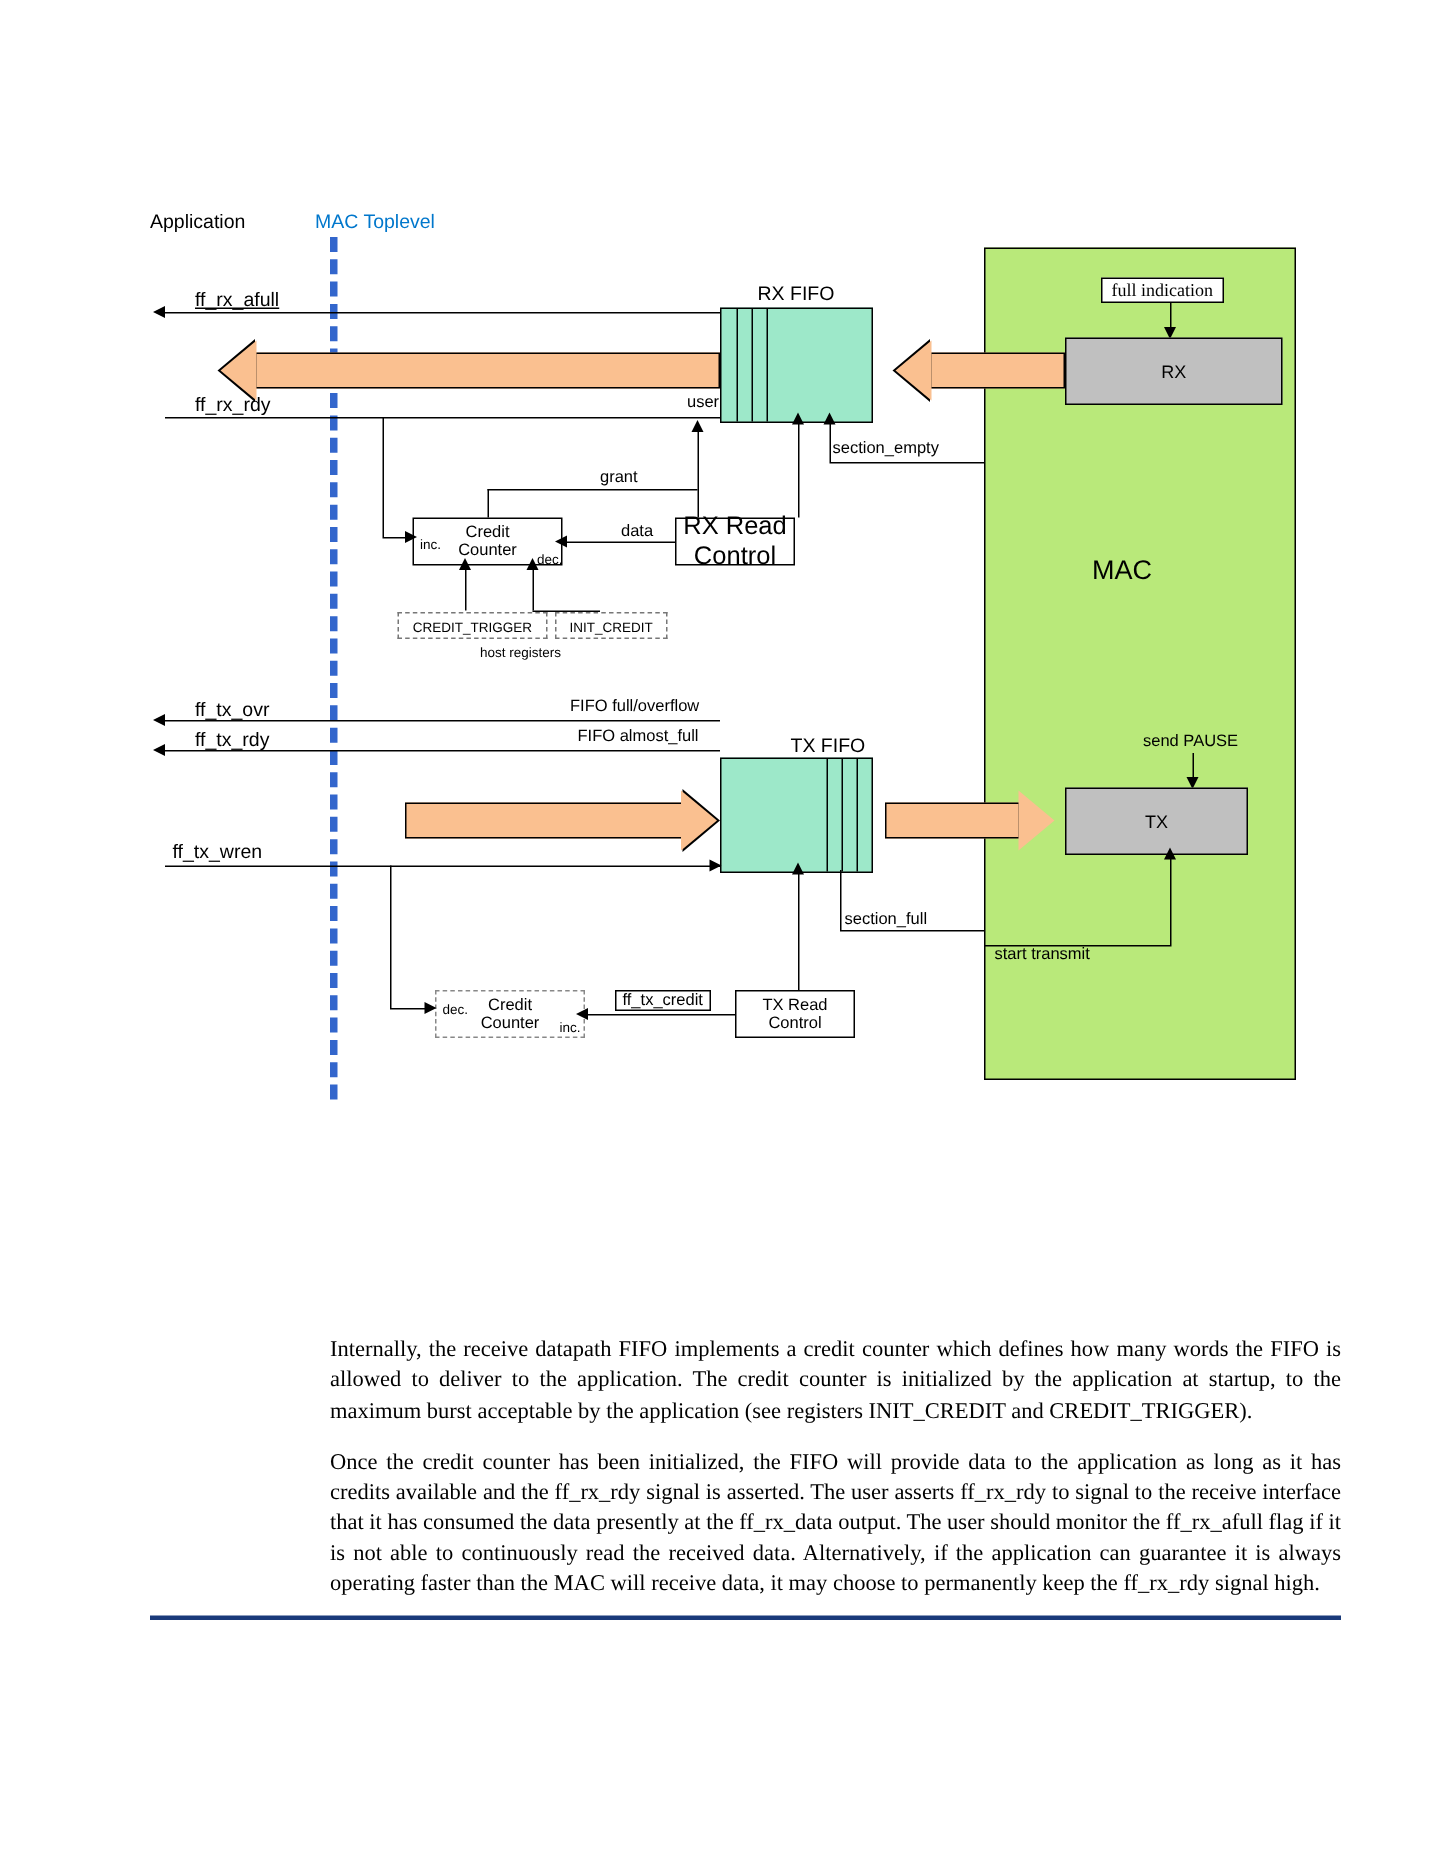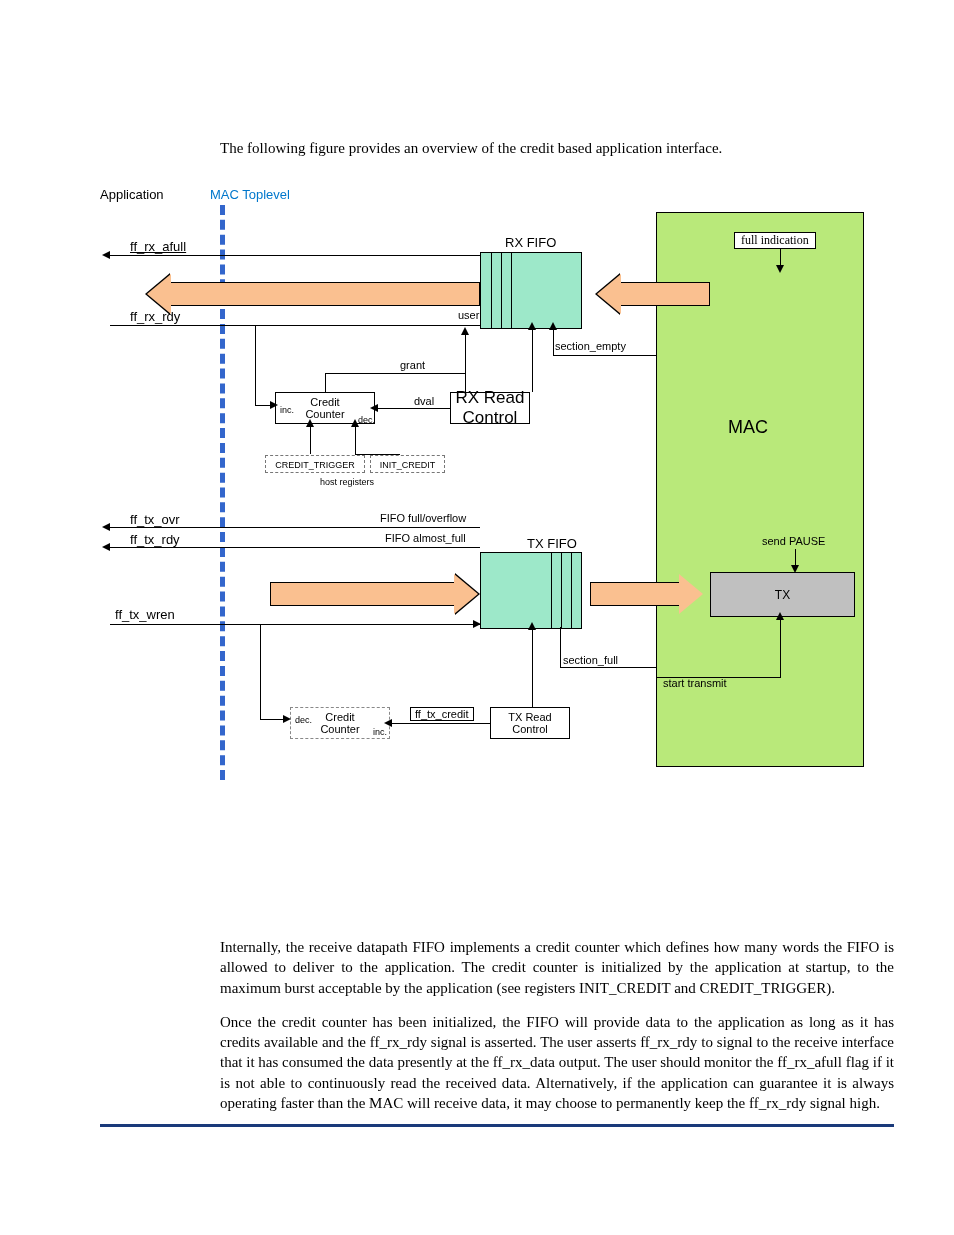--- a/index.html
+++ b/index.html
@@ -172,36 +172,36 @@
     right: 60px;
     bottom: 40px;
     border-top: 3px solid #1a3a7a;
   }
   .mac-title { font-size: 18px; font-family: Arial, Helvetica, sans-serif; }
 </style>
 </head>
 <body>
 
 <div class="page">
-  <div class="intro">The following figure provides an overview of the credit based application interface.</div>
 
   <div class="diagram">
 
     <div class="label" style="left:0px; top:0px;">Application</div>
     <div class="label" style="left:110px; top:0px; color:#07c;">MAC Toplevel</div>
 
     <div class="dashed-vline" style="left:120px; top:18px; height:575px;"></div>
 
     <div class="box mac-block" style="left:556px; top:25px; width:208px; height:555px;"></div>
     <div class="label mac-title" style="left:628px; top:230px;">MAC</div>
 
     <div class="label" style="left:634px; top:45px; background:#fff; border:1px solid #000; padding:0 6px; font-size:12px;font-family:Liberation Serif, serif;">full indication</div>
     <div class="vline" style="left:680px; top:62px; height:18px;"></div>
     <div class="arrow-head-down" style="left:676px; top:78px;"></div>
 
+    <div class="box gray-box" style="left:610px; top:85px; width:145px; height:45px;">RX</div>
 
     <div class="label" style="left:405px; top:48px;">RX FIFO</div>
 
     <div class="fifo-box" style="left:380px; top:65px; width:100px; height:75px;">
       <div class="fifo-stripe" style="left:10px;"></div>
       <div class="fifo-stripe" style="left:20px;"></div>
       <div class="fifo-stripe" style="left:30px;"></div>
     </div>
 
     <div class="big-arrow left" style="left:520px; top:95px; width:90px;"></div>
@@ -227,21 +227,21 @@
     <div class="vline" style="left:225px; top:186px; height:20px;"></div>
     <div class="vline" style="left:365px; top:186px; height:20px;"></div>
     <div class="arrow-head-up" style="left:361px; top:140px;"></div>
     <div class="vline" style="left:365px; top:145px; height:41px;"></div>
 
     <div class="box" style="left:175px; top:205px; width:100px; height:32px; white-space: pre-line; font-size:11px;">Credit
 Counter</div>
     <div class="label tiny-label" style="left:180px; top:218px;">inc.</div>
     <div class="label tiny-label" style="left:258px; top:228px;">dec.</div>
 
-    <div class="label small-label" style="left:314px; top:208px;">dval</div>
+    <div class="label small-label" style="left:314px; top:208px;">data</div>
     <div class="hline" style="left:275px; top:221px; width:75px;"></div>
     <div class="arrow-head-left" style="left:270px; top:217px;"></div>
 
     <div class="box" style="left:350px; top:205px; width:80px; height:32px; white-space:pre-line; font-size:17px;">RX Read
 Control</div>
     <div class="vline" style="left:432px; top:140px; height:65px;"></div>
     <div class="arrow-head-up" style="left:428px; top:135px;"></div>
 
     <div class="dashed-box" style="left:165px; top:268px; width:100px; height:18px; font-size:9px; line-height:18px;">CREDIT_TRIGGER</div>
     <div class="dashed-box" style="left:270px; top:268px; width:75px; height:18px; font-size:9px; line-height:18px;">INIT_CREDIT</div>
@@ -270,21 +270,21 @@
     <div class="fifo-box" style="left:380px; top:365px; width:100px; height:75px;">
       <div class="fifo-stripe" style="left:70px;"></div>
       <div class="fifo-stripe" style="left:80px;"></div>
       <div class="fifo-stripe" style="left:90px;"></div>
     </div>
 
     <div class="label small-label" style="left:662px; top:348px;">send PAUSE</div>
     <div class="vline" style="left:695px; top:362px; height:18px;"></div>
     <div class="arrow-head-down" style="left:691px; top:378px;"></div>
 
-    <div class="box gray-box" style="left:610px; top:385px; width:145px; height:45px;">TX</div>
+    <div class="box gray-box" style="left:610px; top:385px; width:122px; height:45px;">TX</div>
 
     <div class="big-arrow right" style="left:170px; top:395px; width:185px;"></div>
     <div class="big-arrow right" style="left:490px; top:395px; width:90px;"></div>
 
     <div class="label" style="left:15px; top:420px;">ff_tx_wren</div>
     <div class="hline" style="left:10px; top:437px; width:370px;"></div>
     <div class="arrow-head-right" style="left:373px; top:433px;"></div>
 
     <div class="label small-label" style="left:463px; top:467px;">section_full</div>
     <div class="vline" style="left:460px; top:440px; height:40px;"></div>

